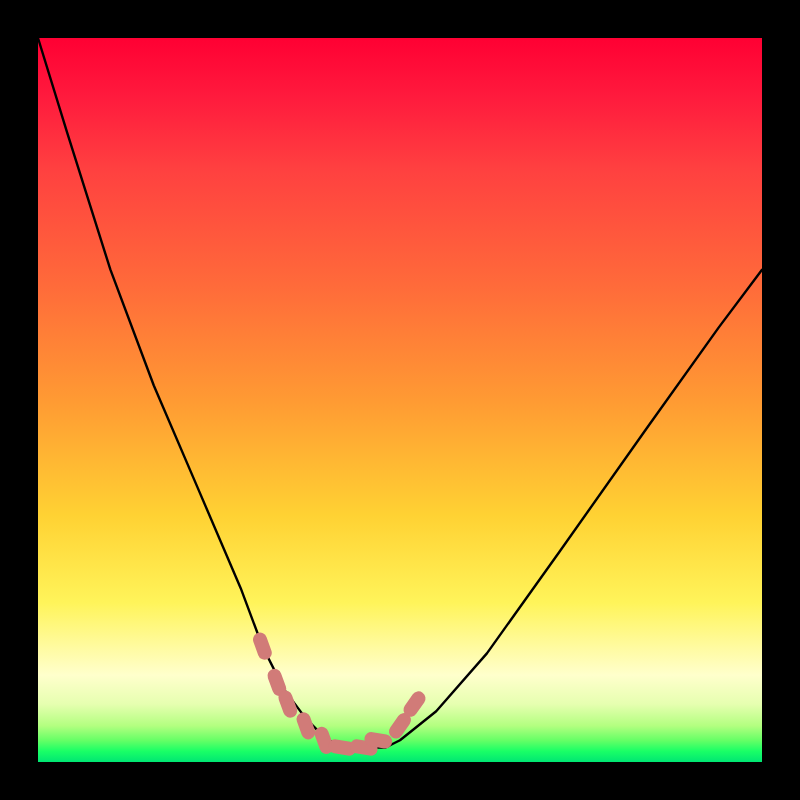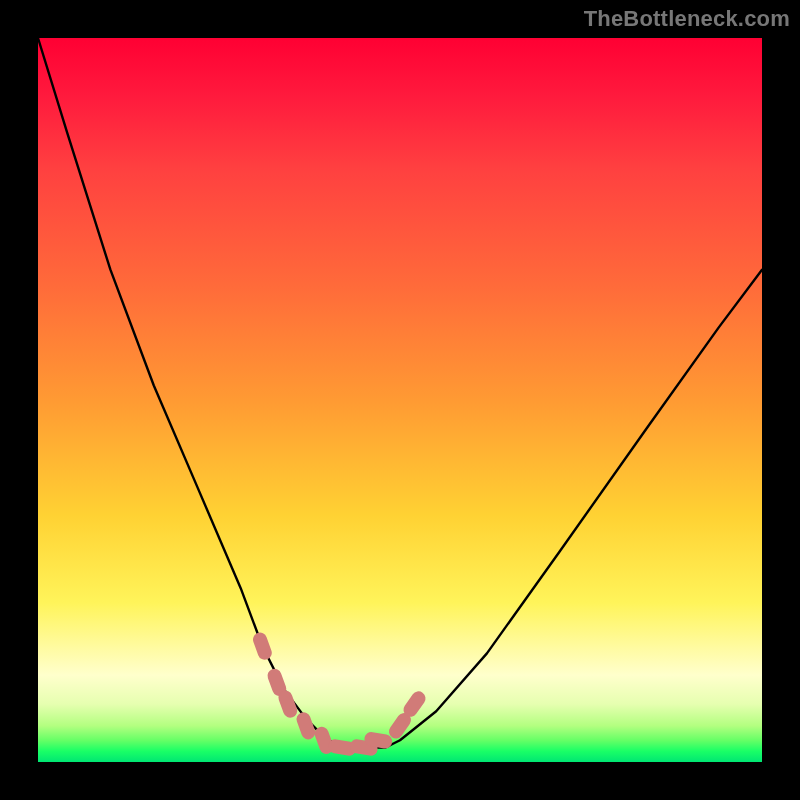--- a/index.html
+++ b/index.html
@@ -59,21 +59,20 @@
     top: 0;
     width: 724px;
     height: 724px;
     overflow: visible;
   }
 </style>
 </head>
 <body>
 
 <div class="frame">
-  <div class="watermark">TheBottleneck.com</div>
 
   <div class="plot">
     <svg class="curve" viewBox="0 0 724 724">
       <path id="curve-path" fill="none" stroke="#000000" stroke-width="2.4" stroke-linecap="round" stroke-linejoin="round" d="M0.0 0.0 L29.0 94.1 L72.4 231.7 L115.8 347.5 L159.3 448.9 L202.7 550.2 L224.4 608.2 L246.2 651.6 L267.9 680.6 L289.6 702.3 L318.6 709.5 L347.5 709.5 L362.0 702.3 L398.2 673.3 L448.9 615.4 L521.3 514.0 L608.2 391.0 L680.6 289.6 L724.0 231.7"></path>
       <g id="markers-group">
           <rect x="210.4" y="601.2" width="28" height="14" rx="7" ry="7" fill="#d17b78" transform="rotate(70 224.4 608.2)"></rect>
           <rect x="224.9" y="637.4" width="28" height="14" rx="7" ry="7" fill="#d17b78" transform="rotate(70 238.9 644.4)"></rect>
           <rect x="235.8" y="659.1" width="28" height="14" rx="7" ry="7" fill="#d17b78" transform="rotate(70 249.8 666.1)"></rect>
           <rect x="253.9" y="680.8" width="28" height="14" rx="7" ry="7" fill="#d17b78" transform="rotate(70 267.9 687.8)"></rect>
           <rect x="272.0" y="695.3" width="28" height="14" rx="7" ry="7" fill="#d17b78" transform="rotate(70 286.0 702.3)"></rect>

